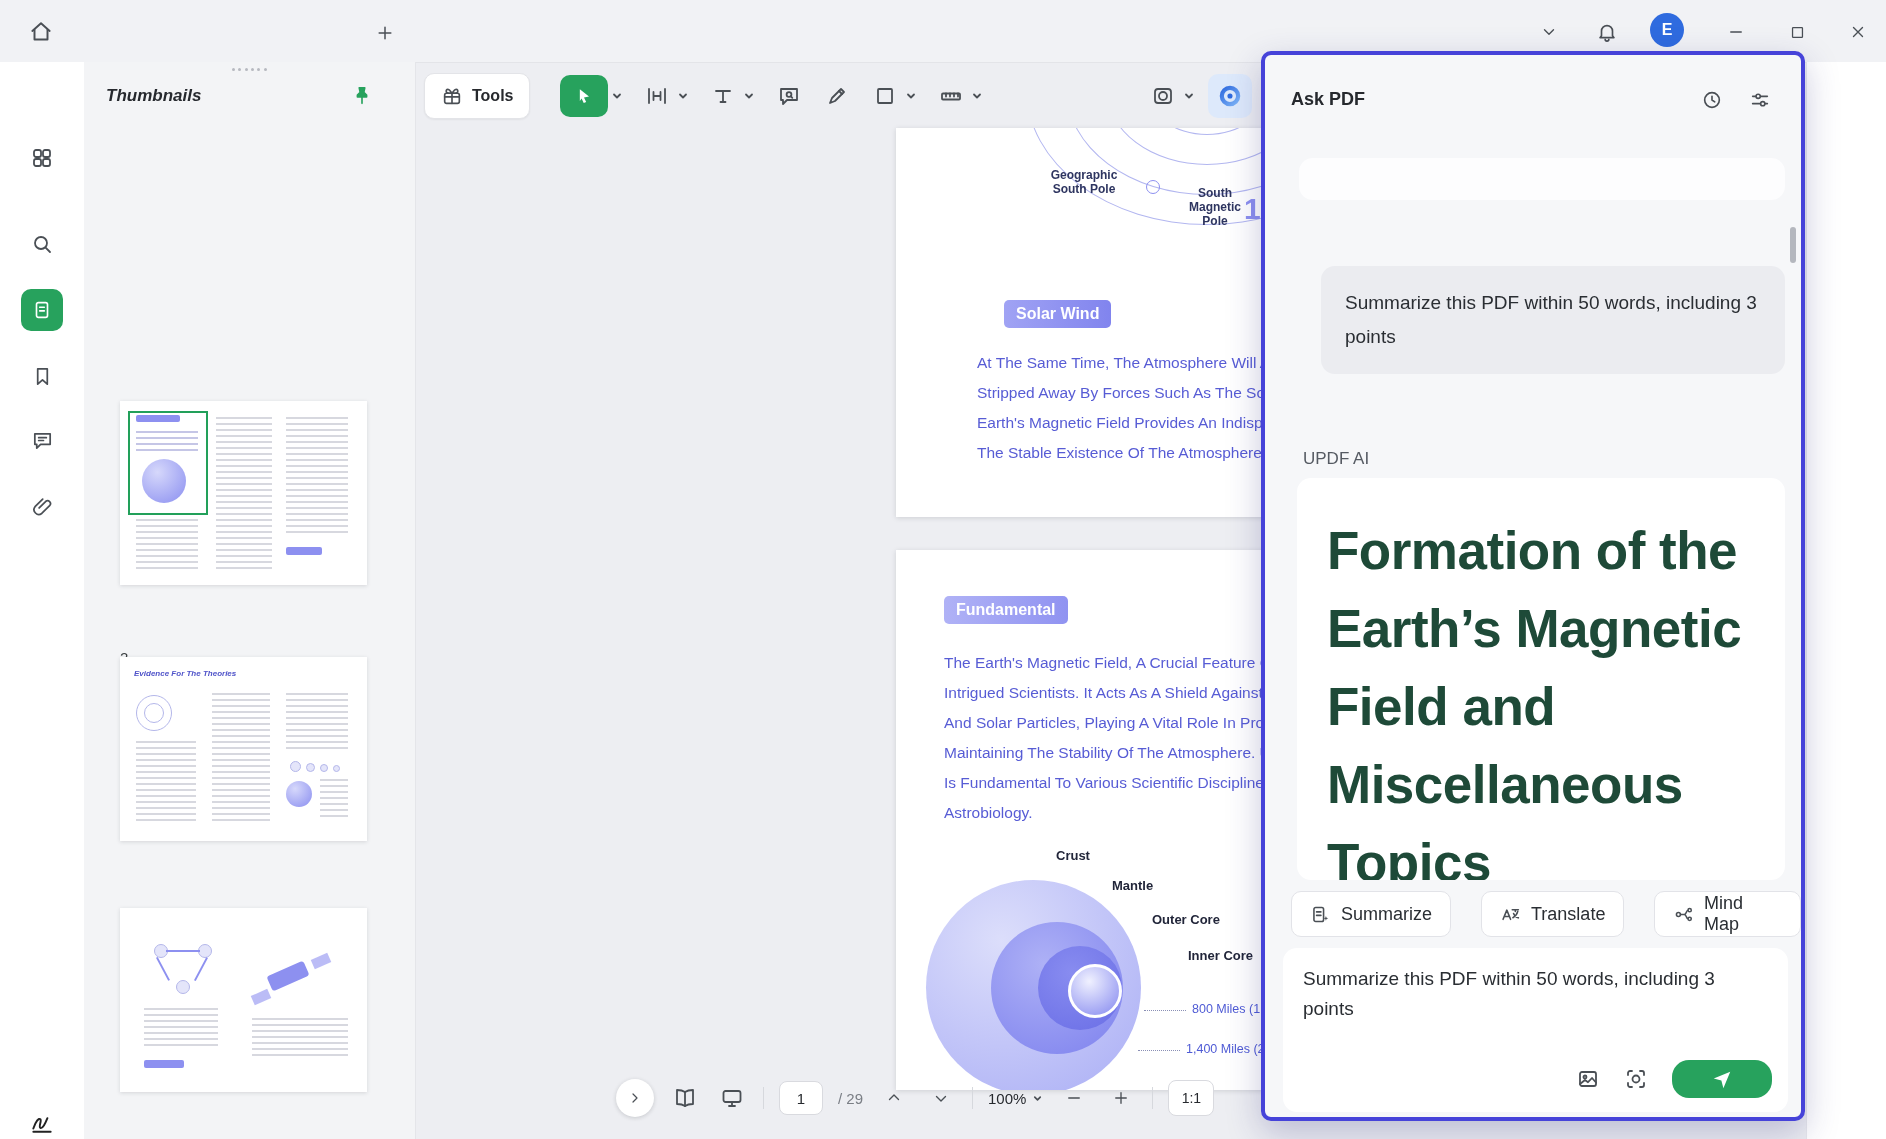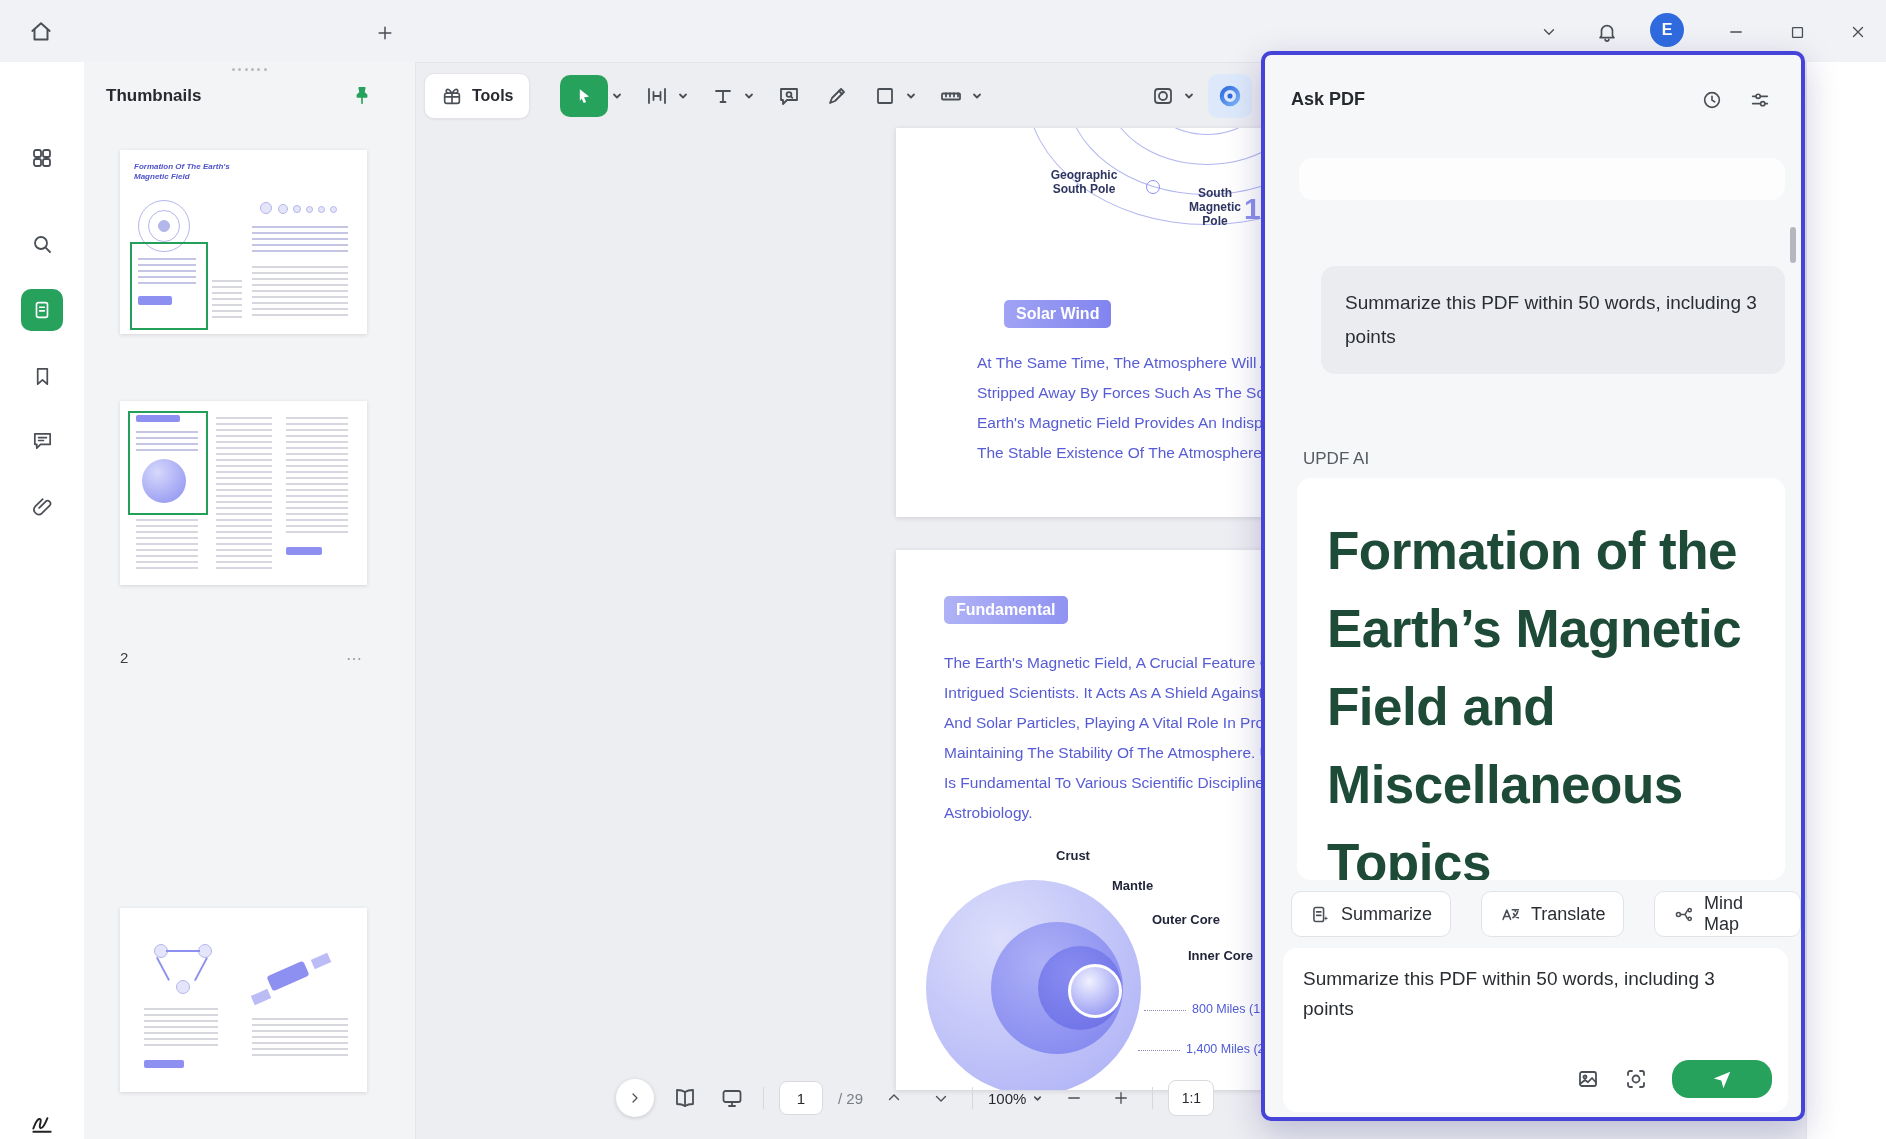--- a/index.html
+++ b/index.html
@@ -19,21 +19,21 @@
 
   
   #left-rail{left:0;top:62px;width:84px;height:1077px;background:#ffffff;border-right:1px solid #e7e8ec;}
   .rail-btn{left:18px;width:48px;height:48px;display:flex;align-items:center;justify-content:center;border-radius:10px;cursor:pointer;}
   .rail-active{background:#27a25d;width:42px;height:42px;left:21px;border-radius:10px;}
 
   
   #thumbs{left:84px;top:62px;width:331px;height:1077px;background:#f3f4f6;border-right:1px solid #e4e5e9;}
   .drag-dots{left:148px;top:6px;width:36px;height:10px;display:grid;grid-template-columns:repeat(6,1fr);gap:2px;cursor:grab;}
   .drag-dots i{width:3px;height:3px;border-radius:50%;background:#b7b9c0;}
-  .thumbs-title{left:22px;top:24px;font-size:17px;font-weight:bold;color:#26292e;}
+  .thumbs-title{left:22px;top:24px;font-size:17px;font-weight:bold;color:#26292e;font-style:italic;}
   .pin-btn{left:262px;top:18px;width:32px;height:32px;display:flex;align-items:center;justify-content:center;cursor:pointer;}
   .thumb-card{left:36px;width:247px;height:184px;background:#ffffff;box-shadow:0 1px 4px rgba(30,32,40,.14);cursor:pointer;overflow:hidden;}
   .thumb-num{left:36px;font-size:15px;color:#3c4043;}
   .thumb-menu{left:252px;width:28px;height:20px;color:#9aa0a6;font-size:16px;letter-spacing:2px;text-align:right;cursor:pointer;}
   .mini-title{position:absolute;left:14px;top:12px;width:112px;font-size:8px;line-height:10px;font-weight:bold;font-style:italic;color:#4f53c9;}
   .mlines{position:absolute;background:repeating-linear-gradient(#c5c6e6 0 2px,transparent 2px 6px);}
   .mlines.gray{background:repeating-linear-gradient(#d7d8df 0 2px,transparent 2px 6px);}
   .mring{position:absolute;border:1px solid #b4b7ea;border-radius:50%;}
   .mdot{position:absolute;border:1px solid #b4b7ea;border-radius:50%;background:#e4e5fa;}
   .sel-rect{position:absolute;border:2px solid #22a05a;}
@@ -198,54 +198,50 @@
         <i></i>
       </div>
     <div class="abs thumbs-title">Thumbnails</div>
     <div class="abs pin-btn">
       <svg class="ic" width="22" height="22" viewBox="0 0 24 24" style="stroke:#27a25d">
           <path d="M9 3h6l-1 5 3 3v2H7v-2l3-3z" fill="#27a25d"></path>
           <path d="M12 13v7"></path>
         </svg>
     </div>
 
-    <div class="abs thumb-card" style="top:88px">
-      <div class="mini-title">Formation Of The Earth's Magnetic Field</div>
-      <div class="mring" style="left:18px;top:50px;width:50px;height:50px"></div>
-      <div class="mring" style="left:28px;top:60px;width:30px;height:30px"></div>
-      <div class="mring" style="left:38px;top:70px;width:10px;height:10px;background:#b4b7ea"></div>
-      <div class="mdot" style="left:140px;top:52px;width:10px;height:10px"></div>
-      <div class="mdot" style="left:158px;top:54px;width:8px;height:8px"></div>
-      <div class="mdot" style="left:173px;top:55px;width:6px;height:6px"></div>
-      <div class="mdot" style="left:186px;top:56px;width:5px;height:5px"></div>
-      <div class="mdot" style="left:198px;top:56px;width:5px;height:5px"></div>
-      <div class="mdot" style="left:210px;top:56px;width:5px;height:5px"></div>
-      <div class="mlines" style="left:132px;top:76px;width:96px;height:26px"></div>
-      <div class="mlines gray" style="left:132px;top:116px;width:96px;height:52px"></div>
-      <div class="mlines gray" style="left:92px;top:130px;width:30px;height:38px"></div>
-      <div class="sel-rect" style="left:10px;top:92px;width:74px;height:84px"></div>
-      <div class="mchip" style="left:18px;top:146px;width:34px;height:9px"></div>
-      <div class="mlines" style="left:18px;top:108px;width:58px;height:30px"></div>
-    </div>
     <div class="abs thumb-num" style="top:336px">1</div>
     <div class="abs thumb-menu" style="top:336px">⋯</div>
 
     <div class="abs thumb-card" style="top:339px">
       <div class="mchip" style="left:16px;top:14px;width:44px;height:7px"></div>
       <div class="mlines" style="left:16px;top:30px;width:62px;height:20px"></div>
       <div class="msphere" style="left:22px;top:58px;width:44px;height:44px"></div>
       <div class="mlines gray" style="left:16px;top:112px;width:62px;height:56px"></div>
       <div class="mlines gray" style="left:96px;top:16px;width:56px;height:152px"></div>
       <div class="mlines gray" style="left:166px;top:16px;width:62px;height:120px"></div>
       <div class="mchip" style="left:166px;top:146px;width:36px;height:8px"></div>
       <div class="sel-rect" style="left:8px;top:10px;width:76px;height:100px"></div>
     </div>
     <div class="abs thumb-num" style="top:587px">2</div>
     <div class="abs thumb-menu" style="top:587px">⋯</div>
 
+    <div class="abs thumb-card" style="top:595px">
+      <div class="mini-title" style="width:140px">Evidence For The Theories</div>
+      <div class="mring" style="left:16px;top:38px;width:34px;height:34px"></div>
+      <div class="mring" style="left:24px;top:46px;width:18px;height:18px"></div>
+      <div class="mlines gray" style="left:16px;top:84px;width:60px;height:80px"></div>
+      <div class="mlines gray" style="left:92px;top:36px;width:58px;height:128px"></div>
+      <div class="mlines gray" style="left:166px;top:36px;width:62px;height:60px"></div>
+      <div class="mdot" style="left:170px;top:104px;width:9px;height:9px"></div>
+      <div class="mdot" style="left:186px;top:106px;width:7px;height:7px"></div>
+      <div class="mdot" style="left:200px;top:107px;width:6px;height:6px"></div>
+      <div class="mdot" style="left:213px;top:108px;width:5px;height:5px"></div>
+      <div class="msphere" style="left:166px;top:124px;width:26px;height:26px"></div>
+      <div class="mlines gray" style="left:200px;top:122px;width:28px;height:42px"></div>
+    </div>
     <div class="abs thumb-num" style="top:843px">3</div>
     <div class="abs thumb-menu" style="top:843px">⋯</div>
 
     <div class="abs thumb-card" style="top:846px">
       <div class="mdot" style="left:34px;top:36px;width:12px;height:12px"></div>
       <div class="mdot" style="left:78px;top:36px;width:12px;height:12px"></div>
       <div class="mdot" style="left:56px;top:72px;width:12px;height:12px"></div>
       <div class="mbar" style="left:46px;top:42px;width:34px;height:1.5px"></div>
       <div class="mbar" style="left:42px;top:48px;width:1.5px;height:26px;transform:rotate(-28deg)"></div>
       <div class="mbar" style="left:80px;top:48px;width:1.5px;height:26px;transform:rotate(28deg)"></div>

